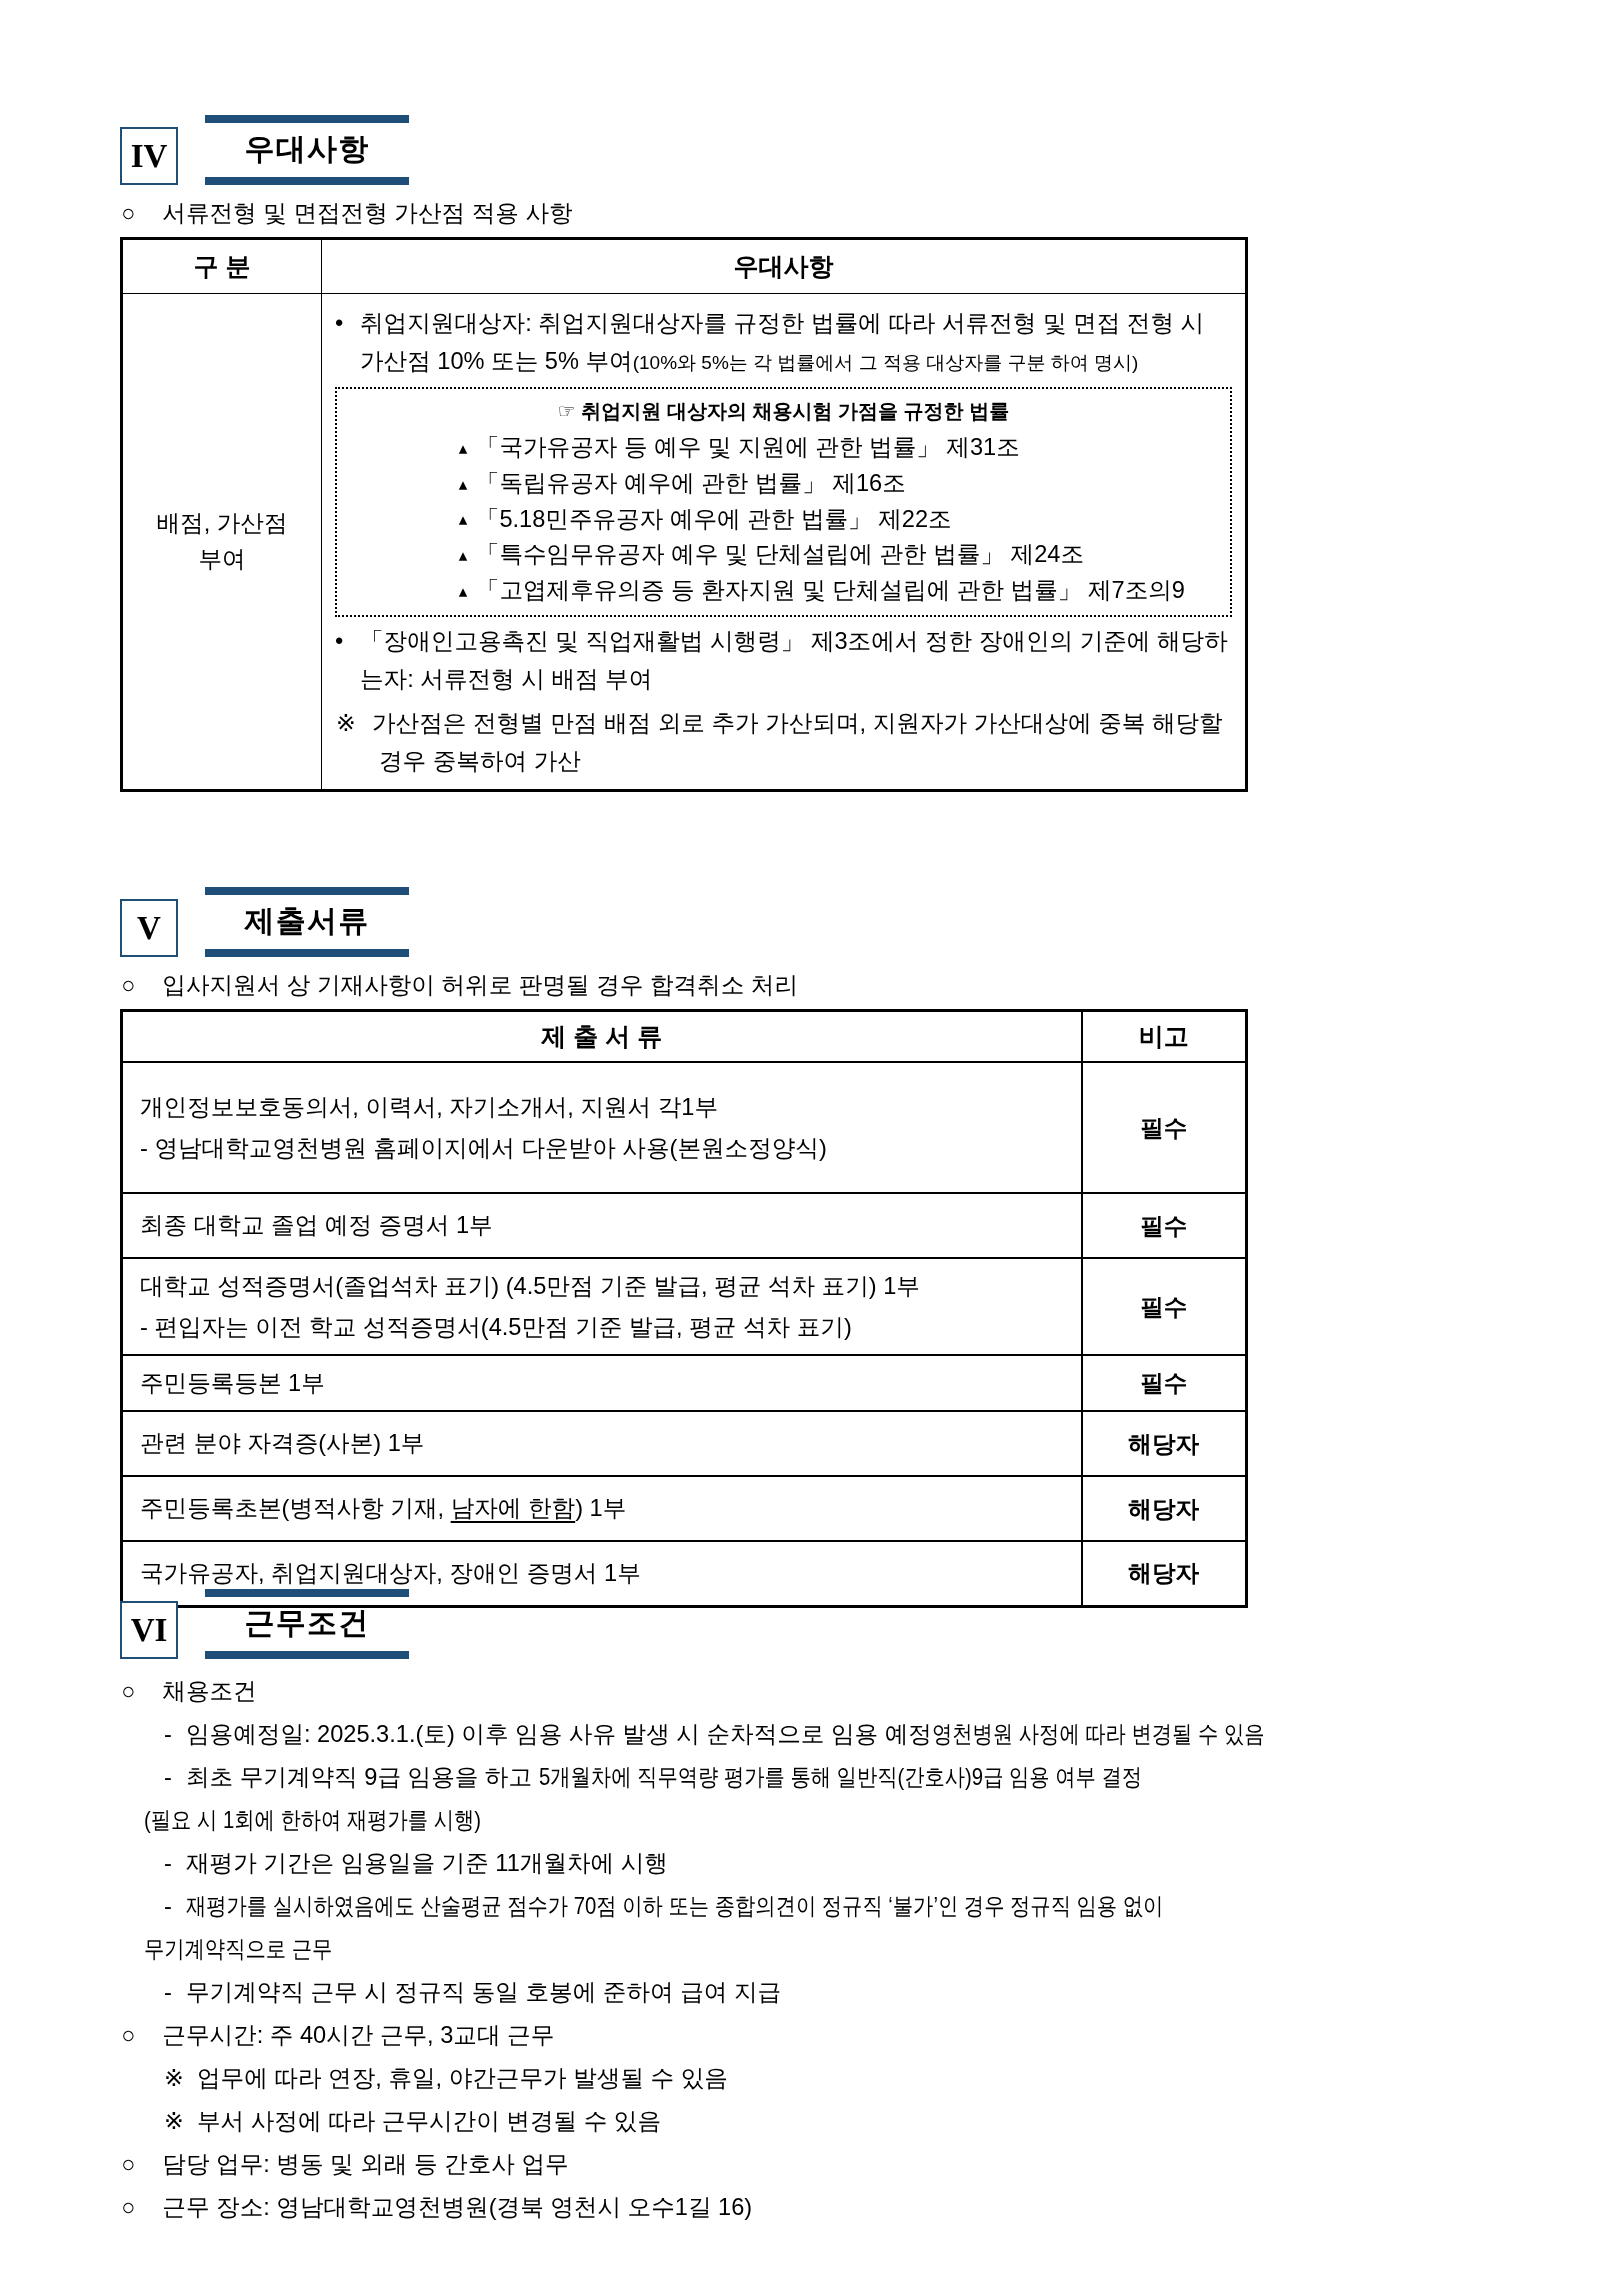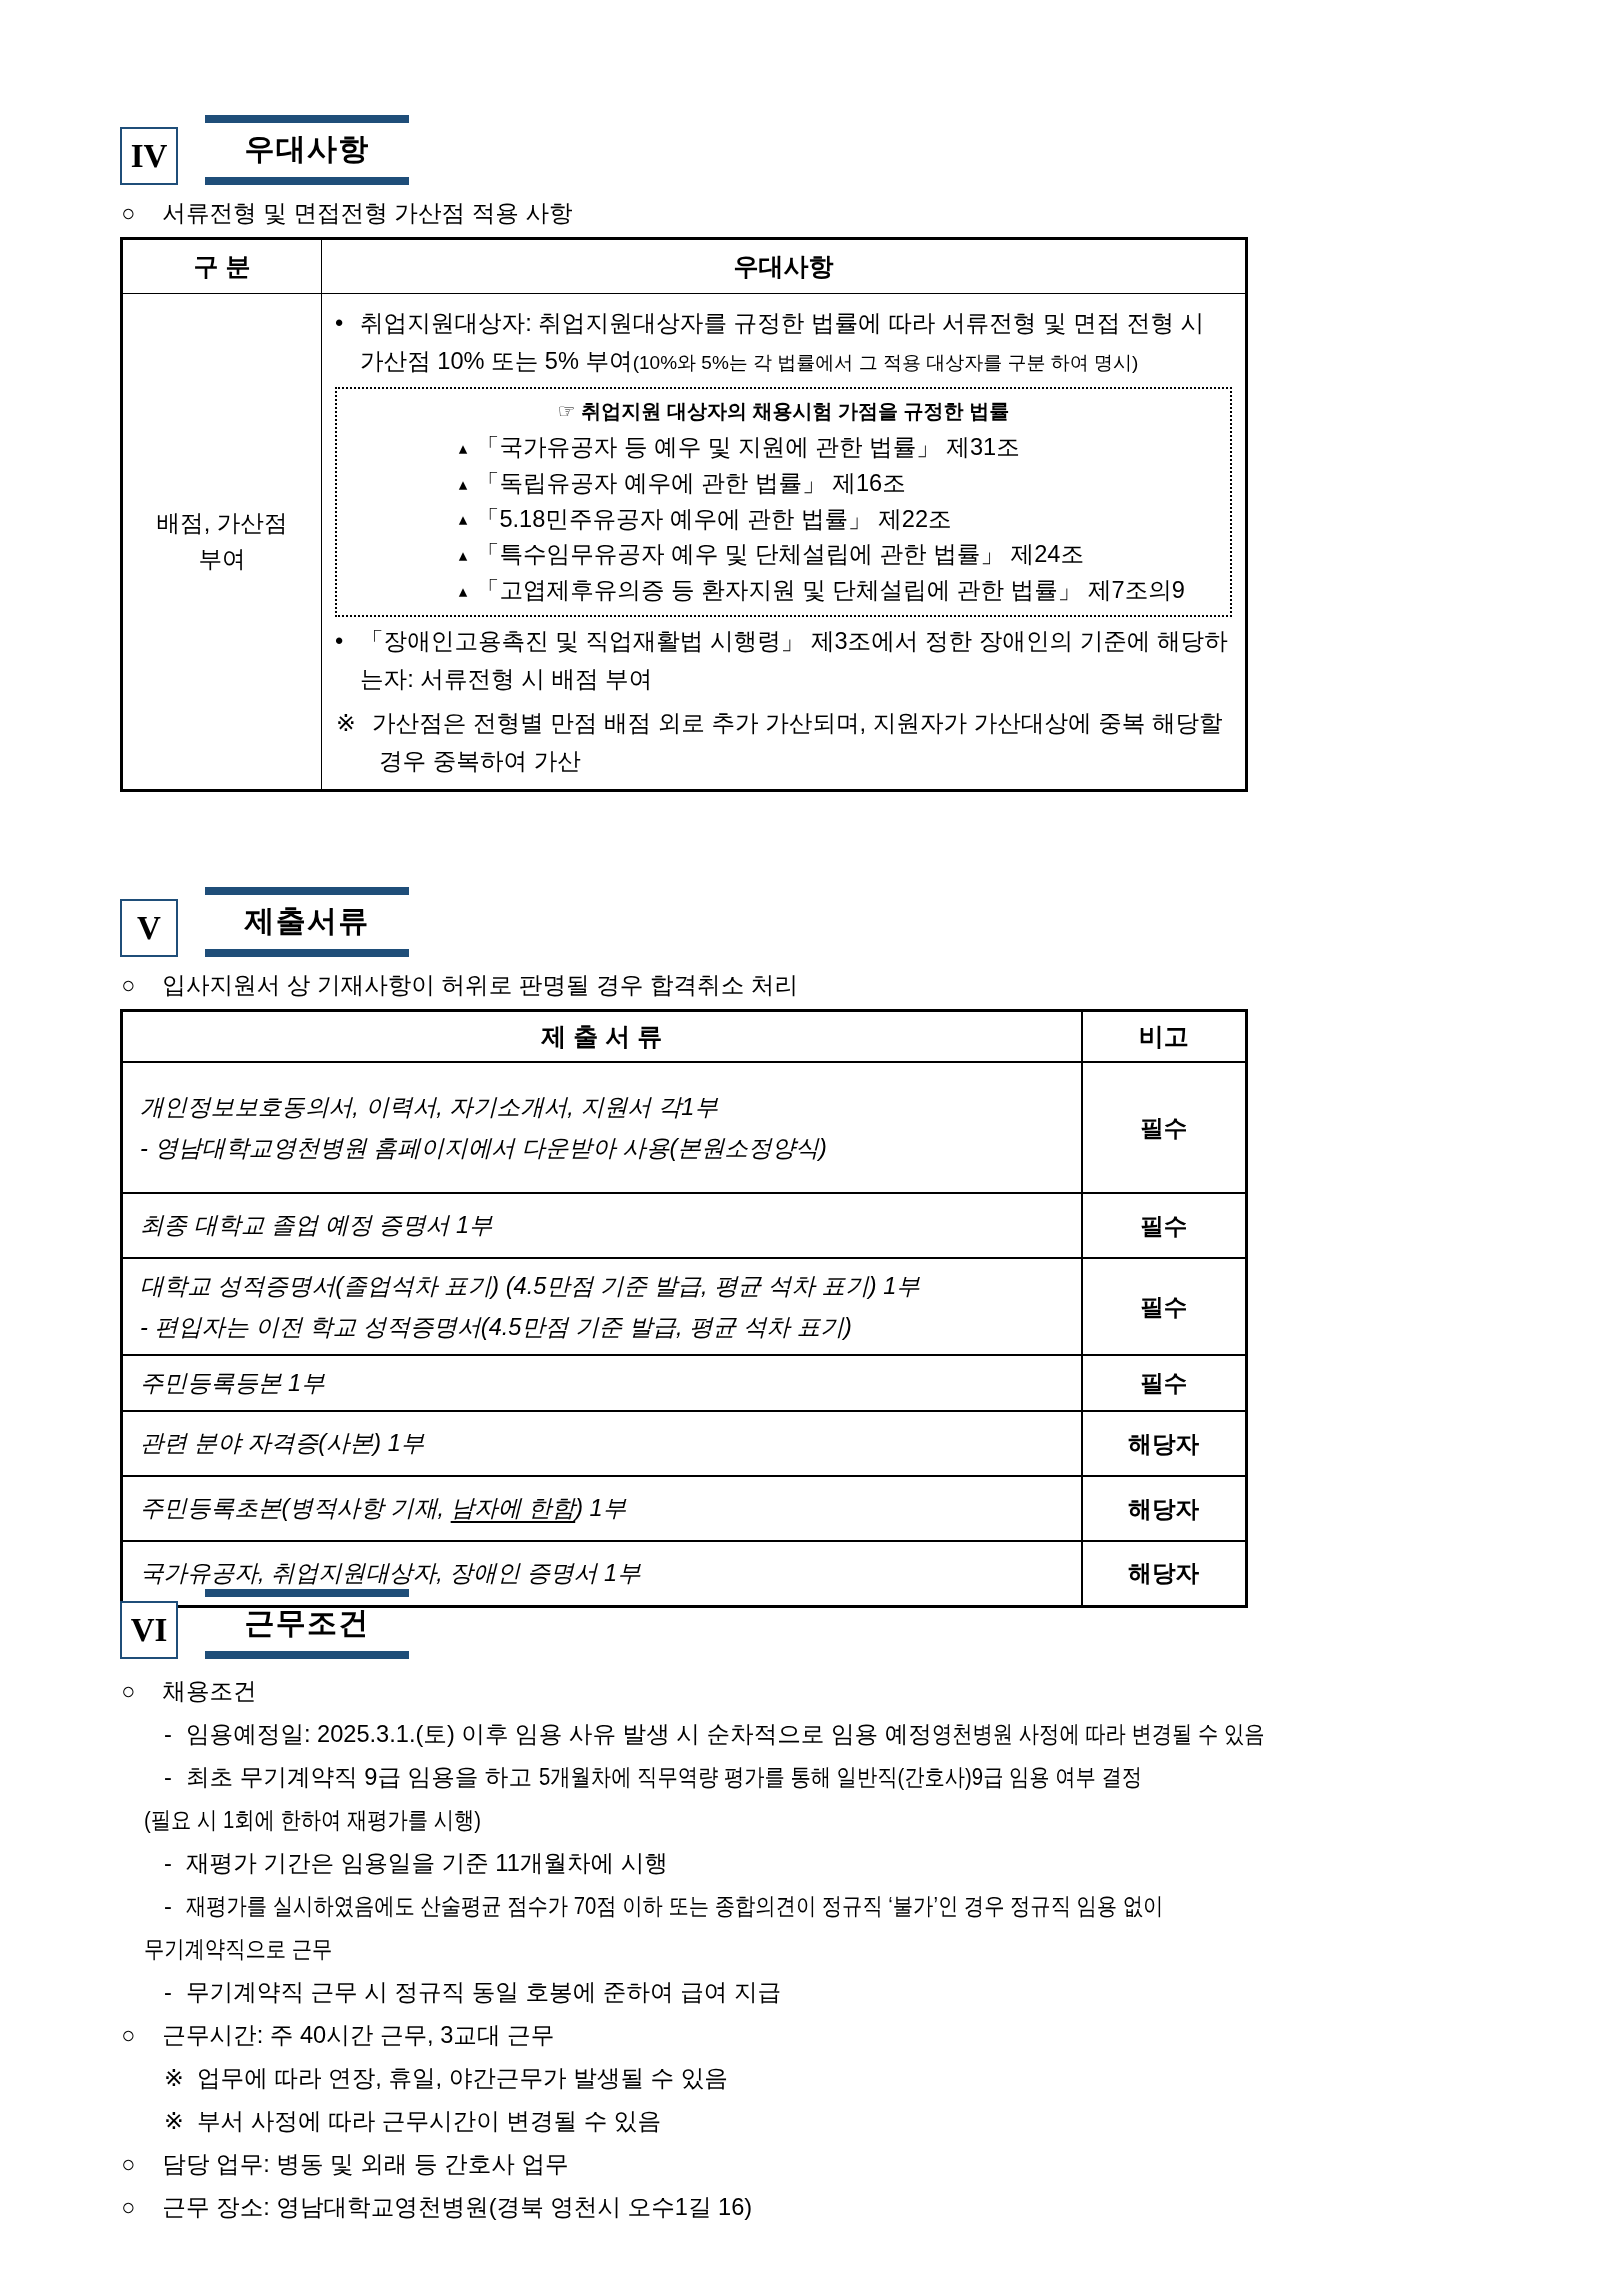--- a/index.html
+++ b/index.html
@@ -42,21 +42,21 @@
   .law-title { text-align:center; font-weight:700; font-size:20px; line-height:37px; }
   .law-item { padding-left:203px; text-indent:-93px; line-height:35px; }
   .law-item .mk { display:inline-block; width:17px; text-indent:0; font-size:17px; vertical-align:1.3px; }
   .note { margin-top:5.2px; padding-left:44px; text-indent:-43px; line-height:38px; }
   .note .mk { display:inline-block; width:36px; text-indent:0; }
   
   .t2 { width:1128px; border:3.3px solid #000; table-layout:fixed; }
   .t2 th, .t2 td { border:2px solid #000; }
   .t2 th { height:52px; font-size:25px; font-weight:700; text-align:center; }
   .t2 .c2 { width:165px; }
-  .t2 td.doc { padding:6.5px 6.5px 6.5px 17px; vertical-align:middle; line-height:41px;font-style:italic; }
+  .t2 td.doc { padding:6.5px 6.5px 6.5px 17px; vertical-align:middle; line-height:41px; }
   .t2 td.rmk { text-align:center; vertical-align:middle;font-weight:bold; }
   .t2 tr.r1 td { height:131px; }
   .t2 tr.r2 td { height:65px; }
   .t2 tr.r3 td { height:92px; }
   .t2 tr.r4 td { height:51px; }
   .t2 tr.r5 td { height:65px; }
   .t2 tr.r6 td { height:65px; }
   .t2 tr.r7 td { height:65px;margin-top:27px; }
   .u { text-decoration:underline; text-underline-offset:4.6px; }
   

